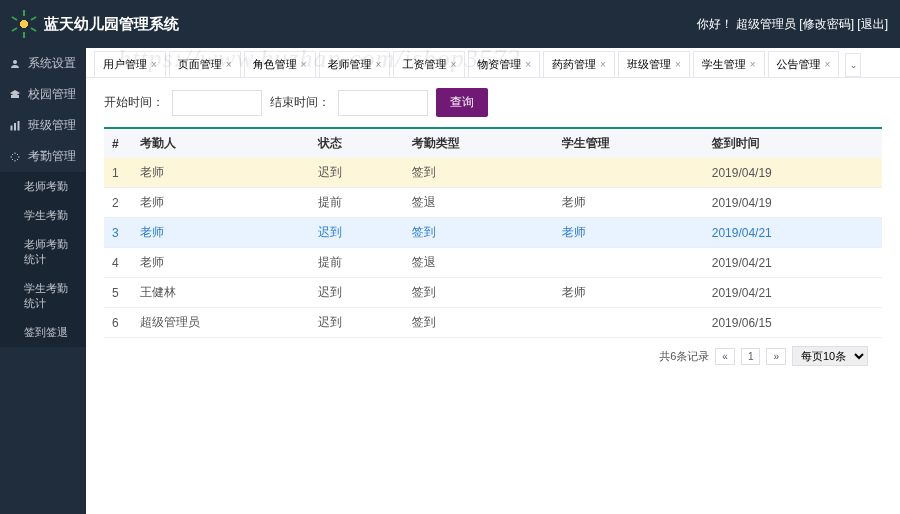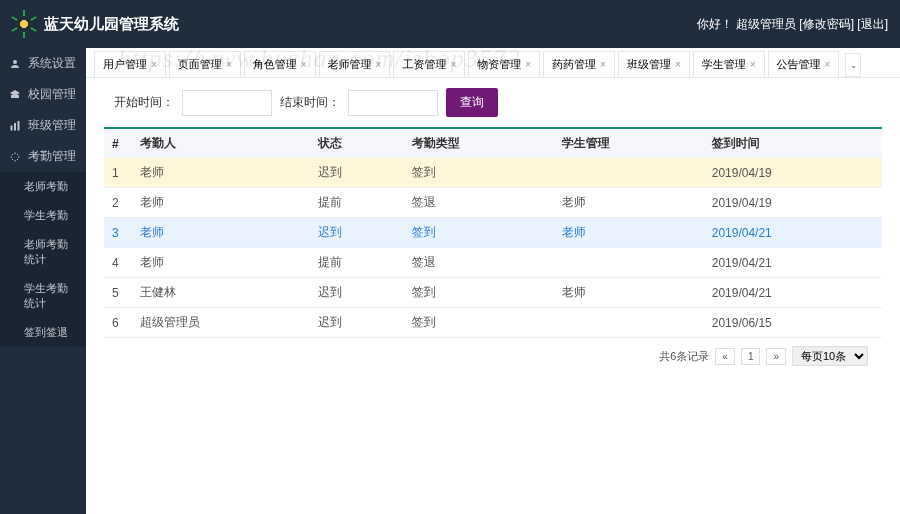--- a/index.html
+++ b/index.html
@@ -18,21 +18,21 @@
 .sidebar { width: 86px; background: #1f2d3d; color: #c0c4cc; height: 100%; overflow-y: auto; }
 .side-item { display: flex; align-items: center; padding: 7px 8px; font-size: 12px; cursor: pointer; }
 .side-item .ico { width: 14px; height: 14px; margin-right: 6px; display: inline-flex; align-items: center; justify-content: center; }
 .side-item.sub { padding-left: 24px; font-size: 11px; background: #1a2533; }
 .main { flex: 1; display: flex; flex-direction: column; }
 .tabs { height: 30px; border-bottom: 1px solid #e4e7ed; display: flex; align-items: flex-end; padding: 0 8px; position: relative; }
 .tab { padding: 5px 8px; border: 1px solid #e4e7ed; border-bottom: none; margin-right: 3px; font-size: 11px; background: #fff; cursor: pointer; display: flex; align-items: center; }
 .tab .x { margin-left: 4px; color: #999; font-size: 10px; }
 .tab-drop { width: 16px; height: 24px; border: 1px solid #e4e7ed; display: flex; align-items: center; justify-content: center; margin-left: 3px; cursor: pointer; font-size: 9px; color: #666; }
 .watermark { position: absolute; top: -4px; left: 32px; font-size: 26px; color: rgba(0,0,0,0.08); font-family: Georgia, serif; letter-spacing: 1px; pointer-events: none; font-style: italic; }
-.filterbar { display: flex; align-items: center; padding: 10px 28px; gap: 8px; }
+.filterbar { display: flex; align-items: center; padding: 10px 18px; gap: 8px; }
 .filterbar label { font-size: 12px; color: #333; }
 .filterbar input { width: 90px; height: 26px; border: 1px solid #dcdfe6; padding: 0 6px; font-size: 12px; }
 .btn-primary { background: #701a75; color: #fff; border: none; padding: 6px 14px; font-size: 12px; cursor: pointer; border-radius: 2px; }
 .table-wrap { padding: 0 18px; }
 table { width: 100%; border-collapse: collapse; font-size: 12px; }
 thead th { background: #f5f7fa; border-top: 2px solid #148f77; text-align: left; padding: 6px 8px; font-weight: bold; color: #333; }
 tbody td { padding: 6px 8px; border-bottom: 1px solid #ebeef5; color: #555; }
 tbody tr.hl-yellow { background: #fdf6d8; }
 tbody tr.hl-blue { background: #e8f3ff; color: #2d7dd2; }
 tbody tr.hl-blue td { color: #2d7dd2; }

